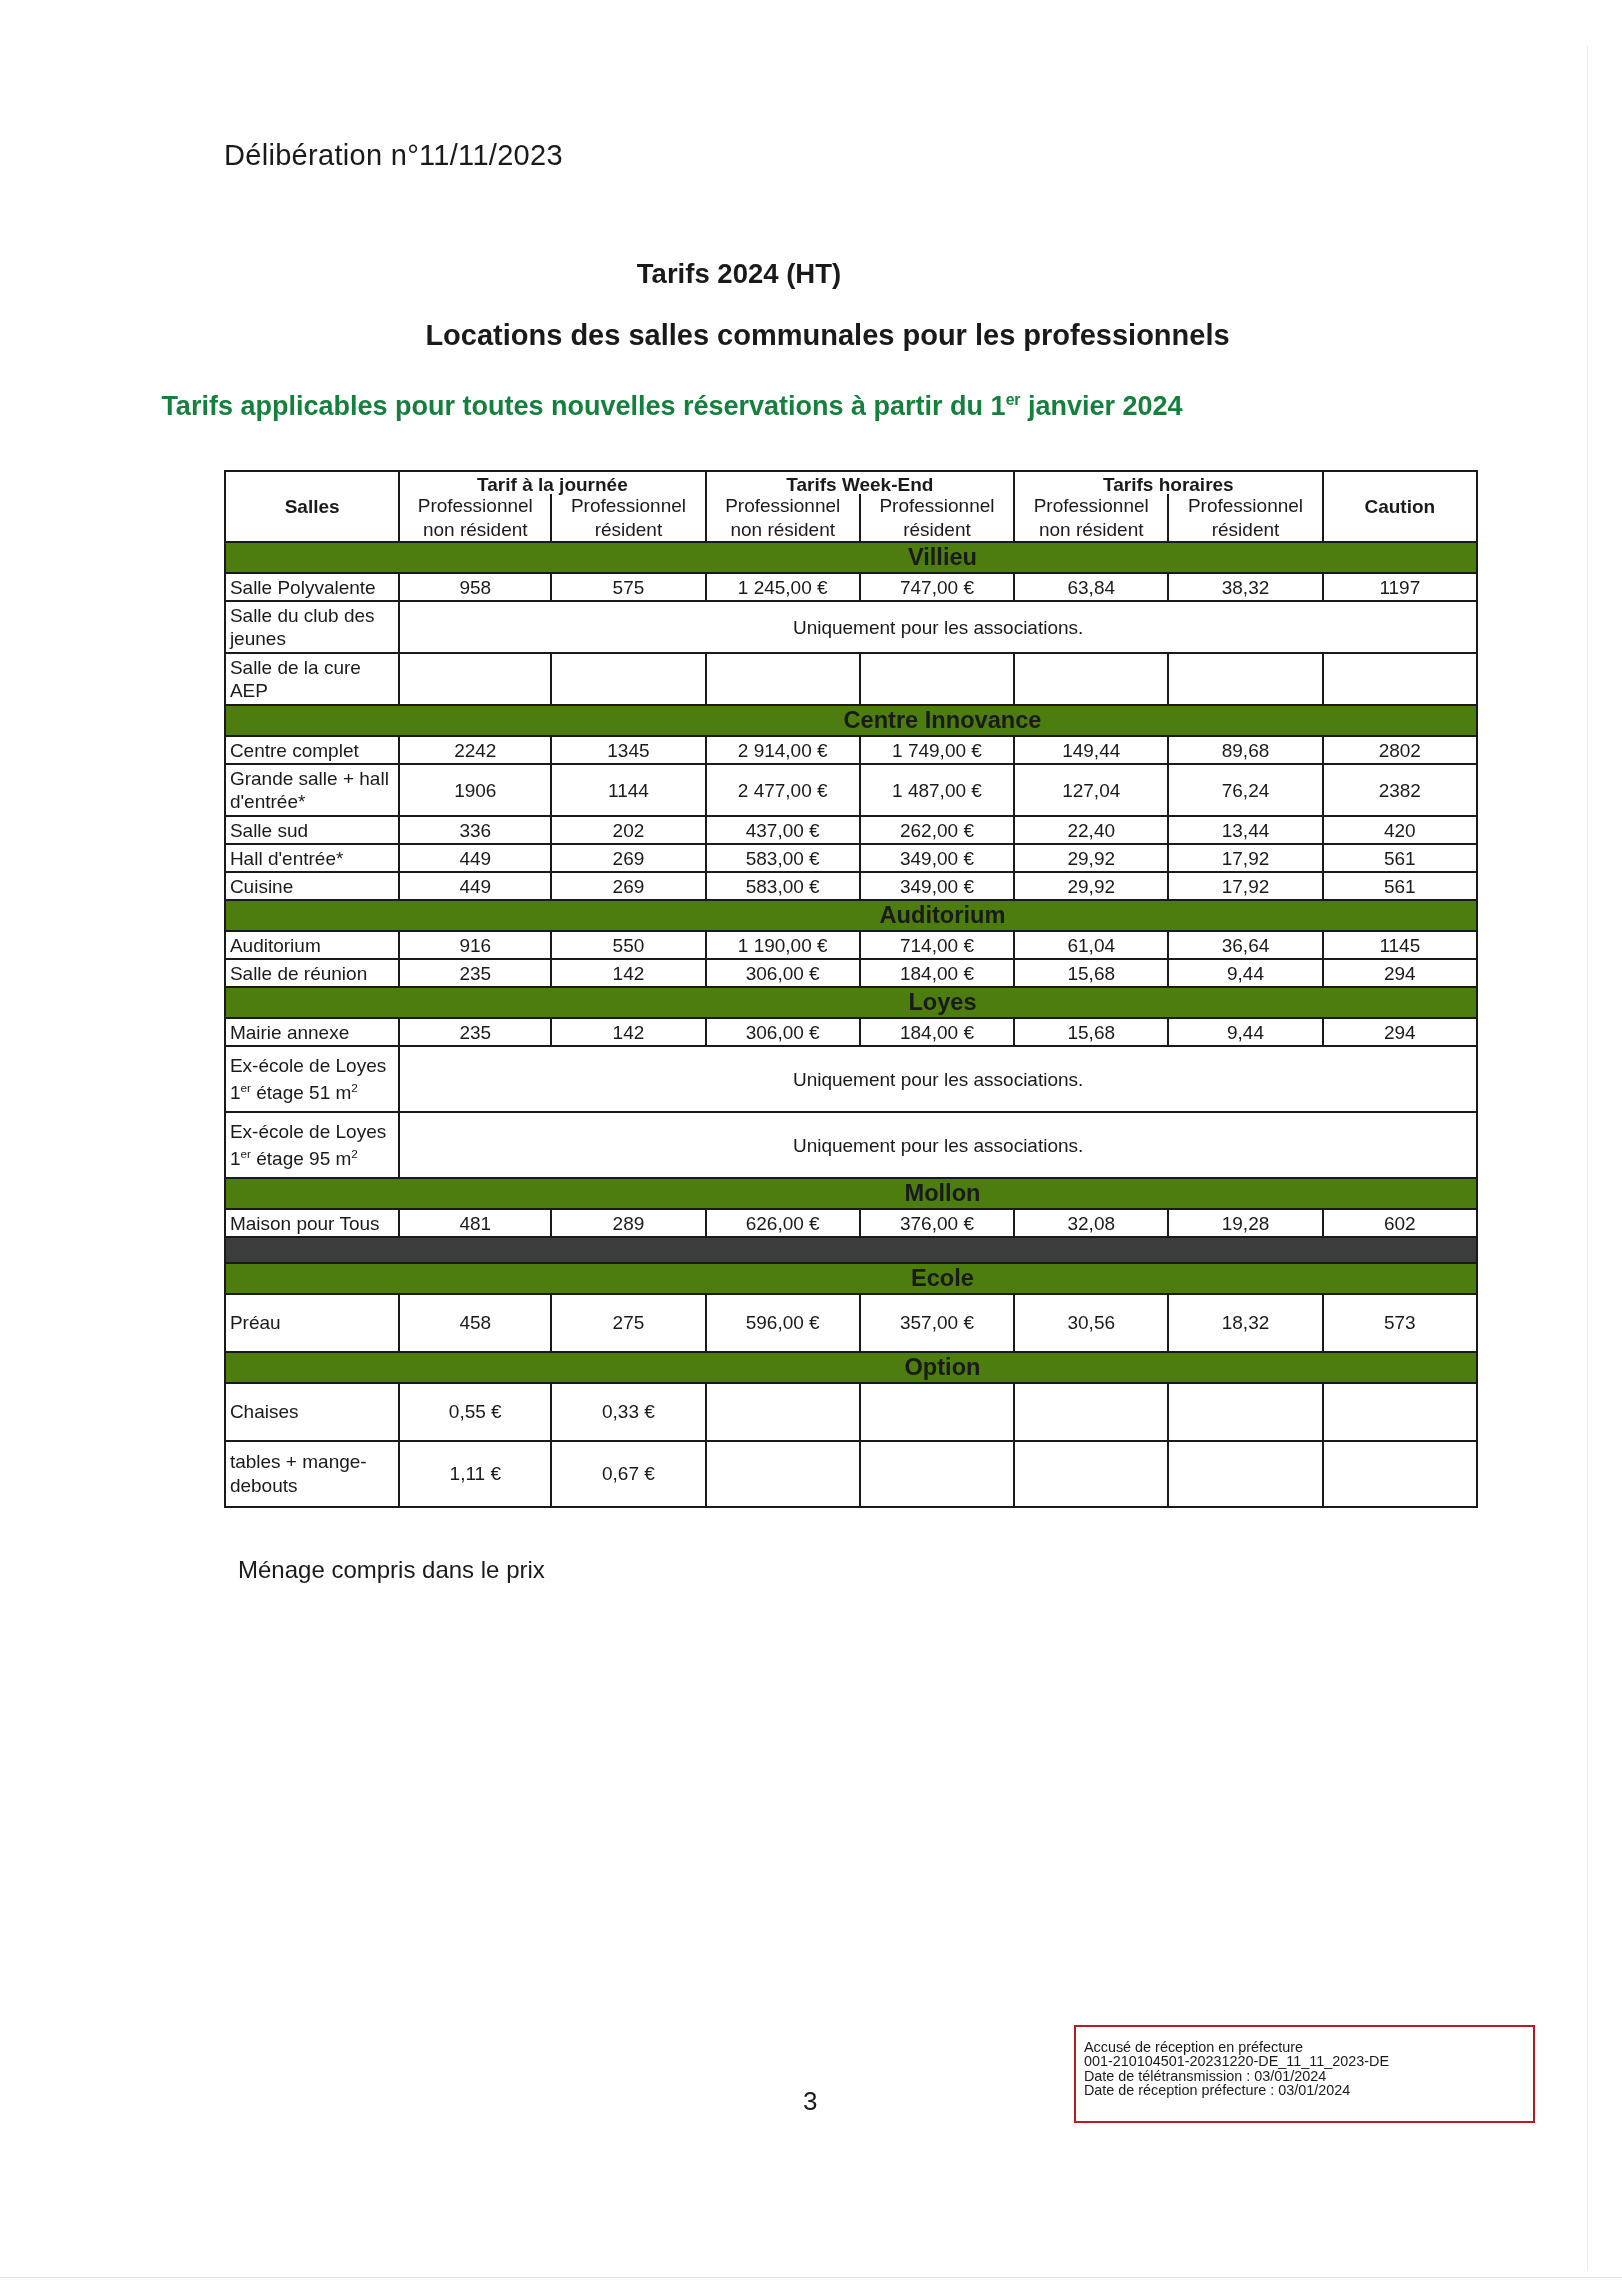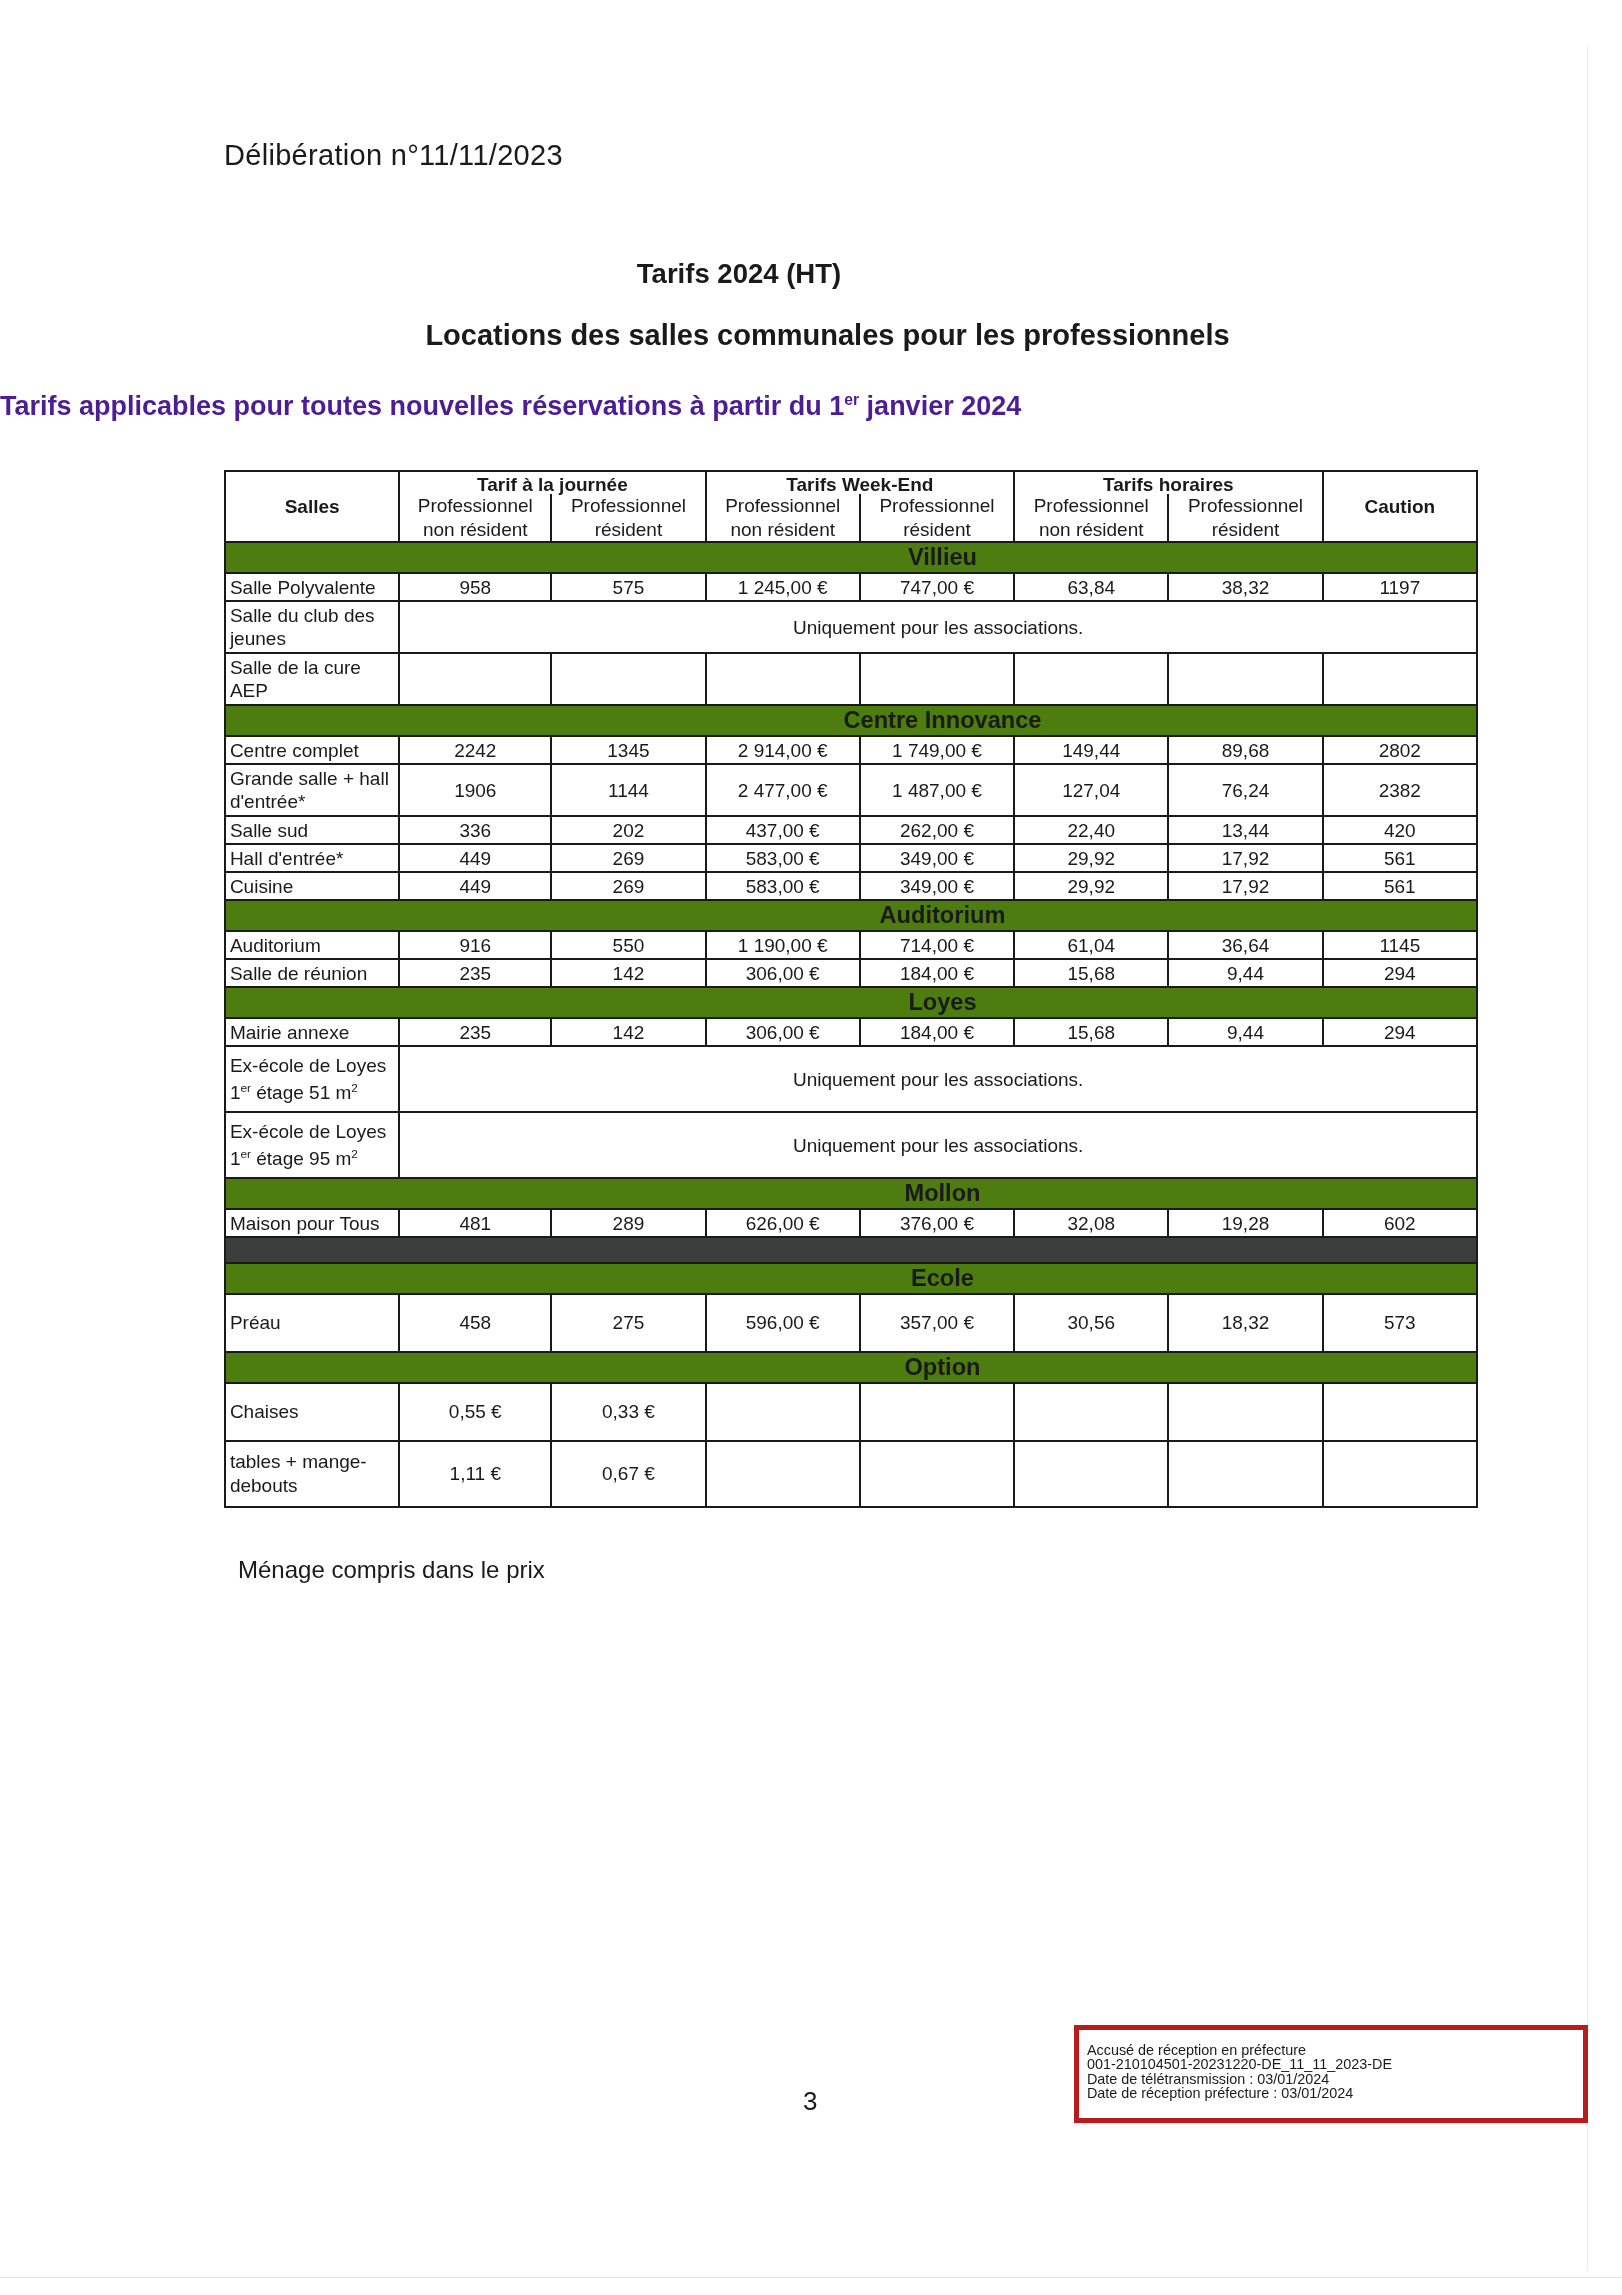--- a/index.html
+++ b/index.html
@@ -3,21 +3,21 @@
 <meta charset="utf-8">
 <style>
   html, body { margin: 0; padding: 0; background: #ffffff; }
   body { width: 1623px; height: 2295px; position: relative; overflow: hidden;
          font-family: "Liberation Sans", sans-serif; color: #1a1a1a; }
   .right-edge { position: absolute; left: 1587px; top: 46px; width: 1.3px; height: 2225px; background: #ececec; }
   .bottom-edge { position: absolute; left: 0; top: 2277px; width: 1623px; height: 1.3px; background: #e4e4e4; }
   .delib { position: absolute; left: 224px; top: 139px; font-size: 29px; letter-spacing: 0.3px; }
   .title1 { position: absolute; left: 0; width: 1478px; top: 258px; text-align: center; font-size: 27.5px; font-weight: bold; }
   .title2 { position: absolute; left: 0; width: 1623px; top: 319px; text-align: center; font-size: 29px; font-weight: bold; margin-left: 16px; }
-  .title3 { position: absolute; left: 0; width: 1344px; top: 391px; font-size: 27px; font-weight: bold; color: #4c1d95; }
+  .title3 { position: absolute; left: 0; width: 1344px; top: 391px; text-align: center; font-size: 27px; font-weight: bold; color: #15803d; }
   .title3 sup { font-size: 15.7px; }
 
   table.tarifs { position: absolute; left: 224px; top: 470px; width: 1254px; border-collapse: collapse; table-layout: fixed; }
   table.tarifs td { border: 2px solid #1a1a1a; font-size: 19px; text-align: center; padding: 0 2.6px; vertical-align: middle; line-height: 23.6px; }
   table.tarifs td.name { text-align: left; padding-left: 3.9px; }
   .hdr td { font-size: 19px; }
   .hdr .grp { font-weight: bold; border-bottom: none; line-height: 19.6px; padding-top: 2.6px; }
   .hdr .sub { border-top: none; line-height: 23.6px; }
   .hdr .sub.first { border-right: 2px solid #1a1a1a; }
   .hdr .bold { font-weight: bold; }
@@ -25,21 +25,21 @@
   tr.dark td { background: #3a3d3c; height: 23.6px; }
   tr.r1 td { height: 26px; }
   tr.r2 td { height: 50px; }
   tr.r3 td { height: 64px; }
   tr.r4 td { height: 56px; }
   .merged { text-align: center; }
   .name sup { font-size: 11.8px; }
 
   .footnote { position: absolute; left: 238px; top: 1556px; font-size: 24px; }
   .pagenum { position: absolute; left: 803px; top: 2086px; font-size: 26px; }
-  .stamp { position: absolute; left: 1074px; top: 2025px; width: 514px; height: 98px; border: 5px solid #b91c1c; box-sizing: border-box; padding: 13px 0 0 7.9px; font-size: 14.4px; line-height: 14.4px; }
+  .stamp { position: absolute; left: 1074px; top: 2025px; width: 461px; height: 98px; border: 2px solid #b91c1c; box-sizing: border-box; padding: 13px 0 0 7.9px; font-size: 14.4px; line-height: 14.4px; }
   .stamp div { white-space: nowrap; }
 </style>
 </head>
 <body>
 
 <div class="right-edge"></div>
 <div class="bottom-edge"></div>
 
 <div class="delib">Délibération n°11/11/2023</div>
 <div class="title1">Tarifs 2024 (HT)</div>

